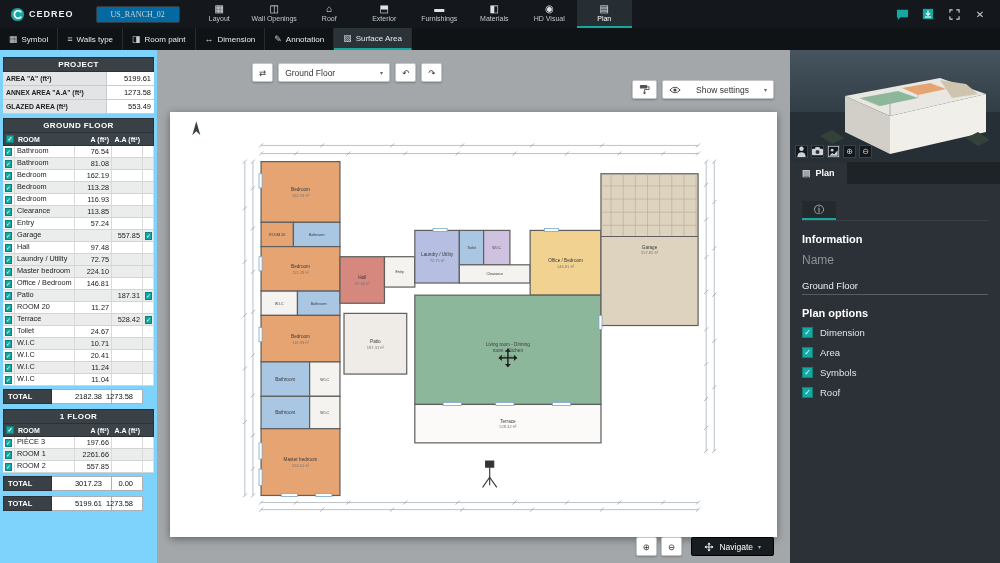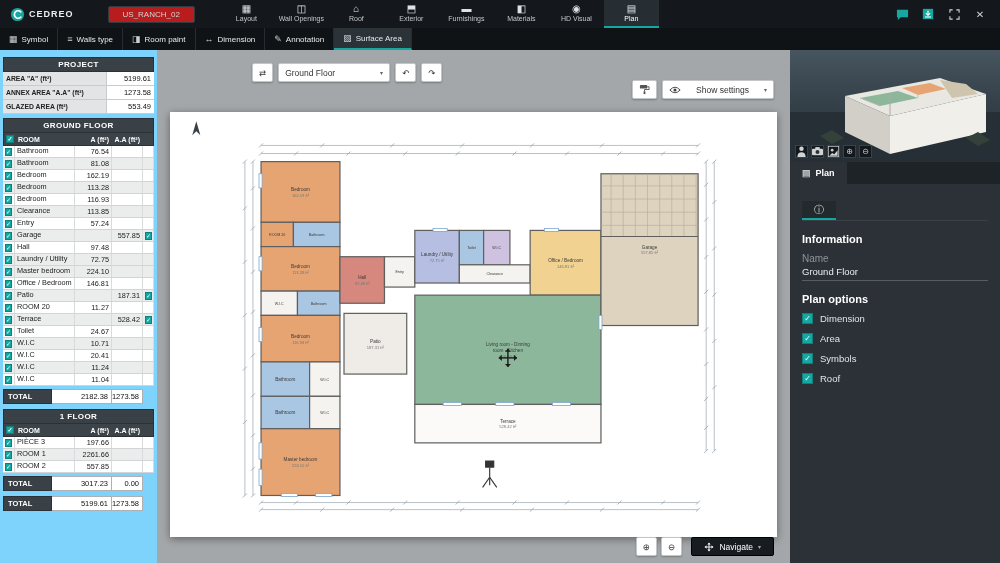--- a/index.html
+++ b/index.html
@@ -3,22 +3,22 @@
 <meta charset="utf-8">
 <style>
 *{margin:0;padding:0;box-sizing:border-box;font-family:"Liberation Sans",sans-serif;}
 html,body{width:1000px;height:563px;overflow:hidden;background:#22272b;font-size:10px;}
 
 
 .topbar{height:28px;background:#14181c;display:flex;align-items:stretch;color:#d8dbdd;}
 .brand{display:flex;align-items:center;gap:4px;padding:0 10px;}
 .brand .logo{width:15px;height:15px;}
 .brand-name{font-size:9px;font-weight:bold;letter-spacing:1px;color:#eceeef;}
-.proj{align-self:center;background:#b91c1c;border:1px solid #343b40;color:#cfd3d5;font-size:8px;
-      padding:3px 14px;margin:0 24px;border-radius:2px;}
+.proj{align-self:center;background:#0369a1;border:1px solid #343b40;color:#cfd3d5;font-size:8px;
+      padding:3px 14px;margin:0 12px;border-radius:2px;font-family:Liberation Serif, serif;}
 .main-tabs{display:flex;align-items:stretch;}
 .tab{width:55px;display:flex;flex-direction:column;align-items:center;justify-content:center;
      gap:1px;color:#c2c7ca;cursor:pointer;border-bottom:2px solid transparent;}
 .tab .tab-icon{font-size:10px;line-height:1;color:#dfe2e4;}
 .tab .tab-label{font-size:7px;white-space:nowrap;}
 .tab.active{background:#272e33;border-bottom:2px solid #17a7a1;color:#fff;}
 .win-icons{margin-left:auto;display:flex;align-items:center;gap:10px;padding:0 12px;}
 .win-btn{width:16px;height:16px;display:flex;align-items:center;justify-content:center;
          color:#cfd3d5;font-size:10px;cursor:pointer;}
 
@@ -48,21 +48,21 @@
 .trow.alt{background:#ebecec;}
 .trow>div{padding:1px 2px;display:flex;align-items:center;border-right:1px solid #d8dadb;}
 .trow .c-a,.trow .c-aa{justify-content:flex-end;}
 .trow .c-room{line-height:1.15;}
 .cb{width:8px;height:8px;background:#14a8a2;border:1px solid #0d817c;color:#fff;font-size:6px;
     line-height:1;display:flex;align-items:center;justify-content:center;margin:auto;}
 .total-row{display:grid;grid-template-columns:49px 1fr 31px 11px;margin-top:3px;margin-bottom:5px;}
 .total-row .t-label{background:#3a4146;color:#fff;font-size:7.5px;font-weight:bold;
   display:flex;align-items:center;padding:2px 4px;border:1px solid #2b3136;}
 .total-row .t-a,.total-row .t-aa{background:#fff;font-size:7.5px;color:#111;display:flex;
-  align-items:center;justify-content:flex-end;padding:2px 3px;border:1px solid #aeb1b3;border-left:none;}
+  align-items:center;justify-content:flex-end;padding:2px 9px;border:1px solid #aeb1b3;border-left:none;}
 
 
 .canvas{flex:1;position:relative;background:#a3a7a9;overflow:hidden;}
 .paper{position:absolute;left:13px;right:13px;top:62px;bottom:26px;background:#fff;
   box-shadow:0 2px 8px rgba(0,0,0,.4);}
 .paper svg{width:100%;height:100%;display:block;}
 .ct-left{position:absolute;top:13px;left:95px;display:flex;gap:5px;z-index:5;}
 .ct-right{position:absolute;top:30px;right:16px;display:flex;gap:5px;z-index:5;}
 .cbtn{height:19px;background:#fff;border:1px solid #c3c6c8;border-radius:2px;display:flex;
   align-items:center;gap:4px;padding:0 6px;font-size:8.5px;color:#333;cursor:pointer;
@@ -88,21 +88,21 @@
 .ptab-ic{font-size:9px;color:#bfc4c7;}
 .pbody{padding:9px 12px 0 12px;overflow:hidden;}
 .ptitle-row{display:flex;justify-content:space-between;align-items:flex-start;}
 .ptitle{font-size:12.5px;font-weight:bold;color:#fff;margin-top:2px;}
 .thumb{width:50px;height:42px;background:#20262a;border:1px solid #454c52;display:flex;
   align-items:center;justify-content:center;flex:none;}
 .info-tabs{display:flex;margin-top:8px;border-bottom:1px solid #3a4146;}
 .itab{width:34px;height:19px;background:#232a2e;display:flex;align-items:center;justify-content:center;
   font-size:10px;color:#d5d8da;border-bottom:2px solid #17a7a1;cursor:pointer;}
 .sect-h{font-size:11px;font-weight:bold;color:#fff;margin:12px 0 8px 0;}
-.fld-label{font-size:10px;color:#8d949a;margin-bottom:2px;}
+.fld-label{font-size:12px;color:#8d949a;margin-bottom:13px;}
 .fld-value{font-size:9.5px;color:#eceef0;border-bottom:1px solid #565d63;padding-bottom:3px;}
 .opt-row{display:flex;align-items:center;gap:7px;margin-bottom:9px;cursor:pointer;}
 .opt-cb{width:11px;height:11px;background:#14a8a2;border:1px solid #0d817c;color:#fff;font-size:8px;
   display:flex;align-items:center;justify-content:center;flex:none;}
 .opt-label{font-size:9.5px;color:#e2e5e7;}
 </style>
 </head>
 <body>
 
 <div class="topbar">

